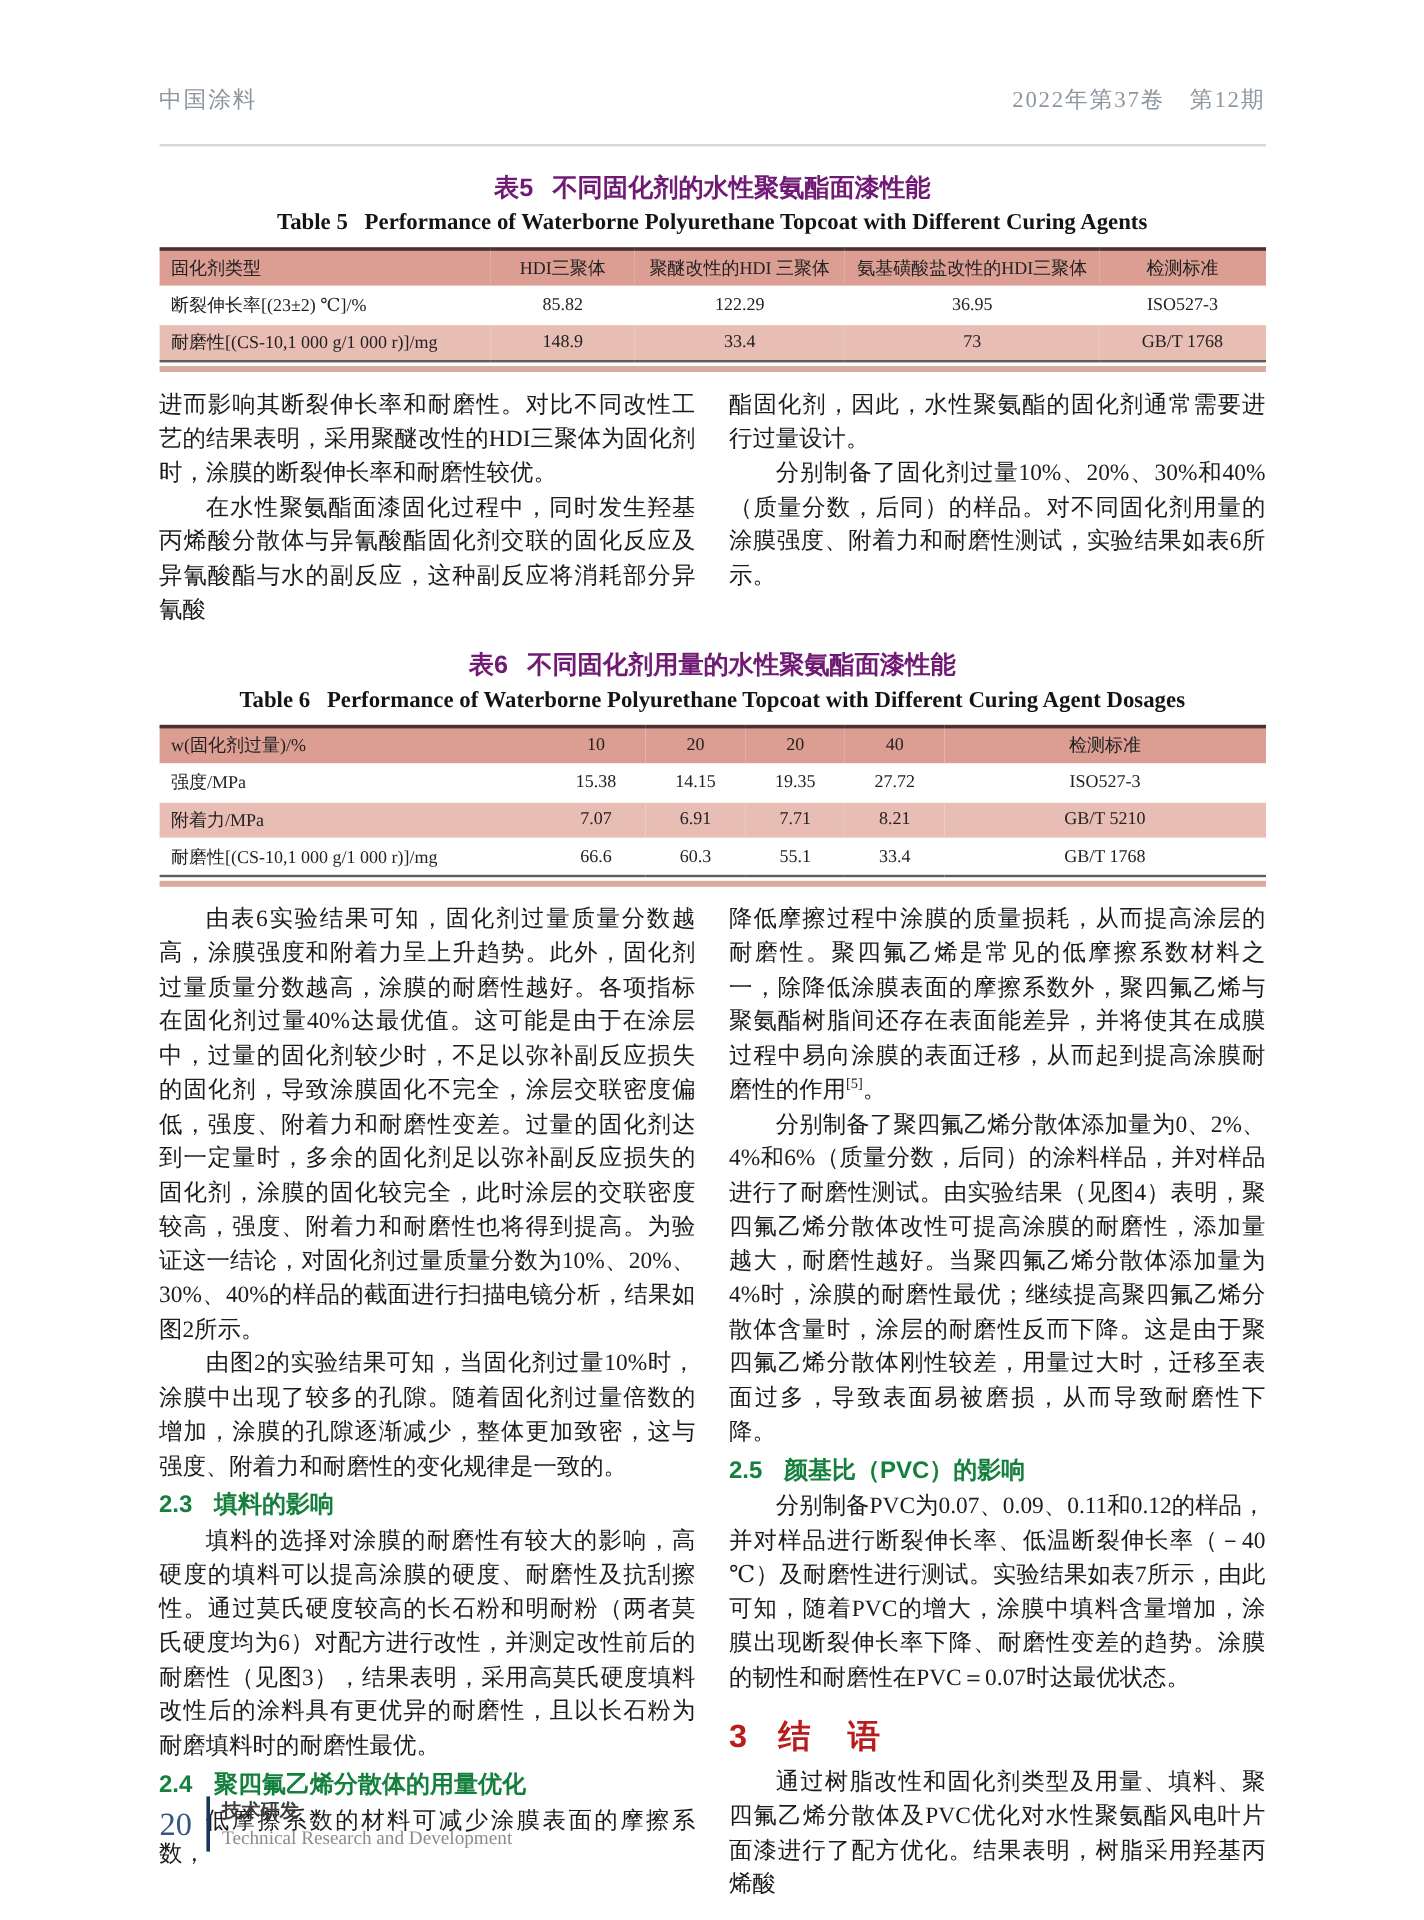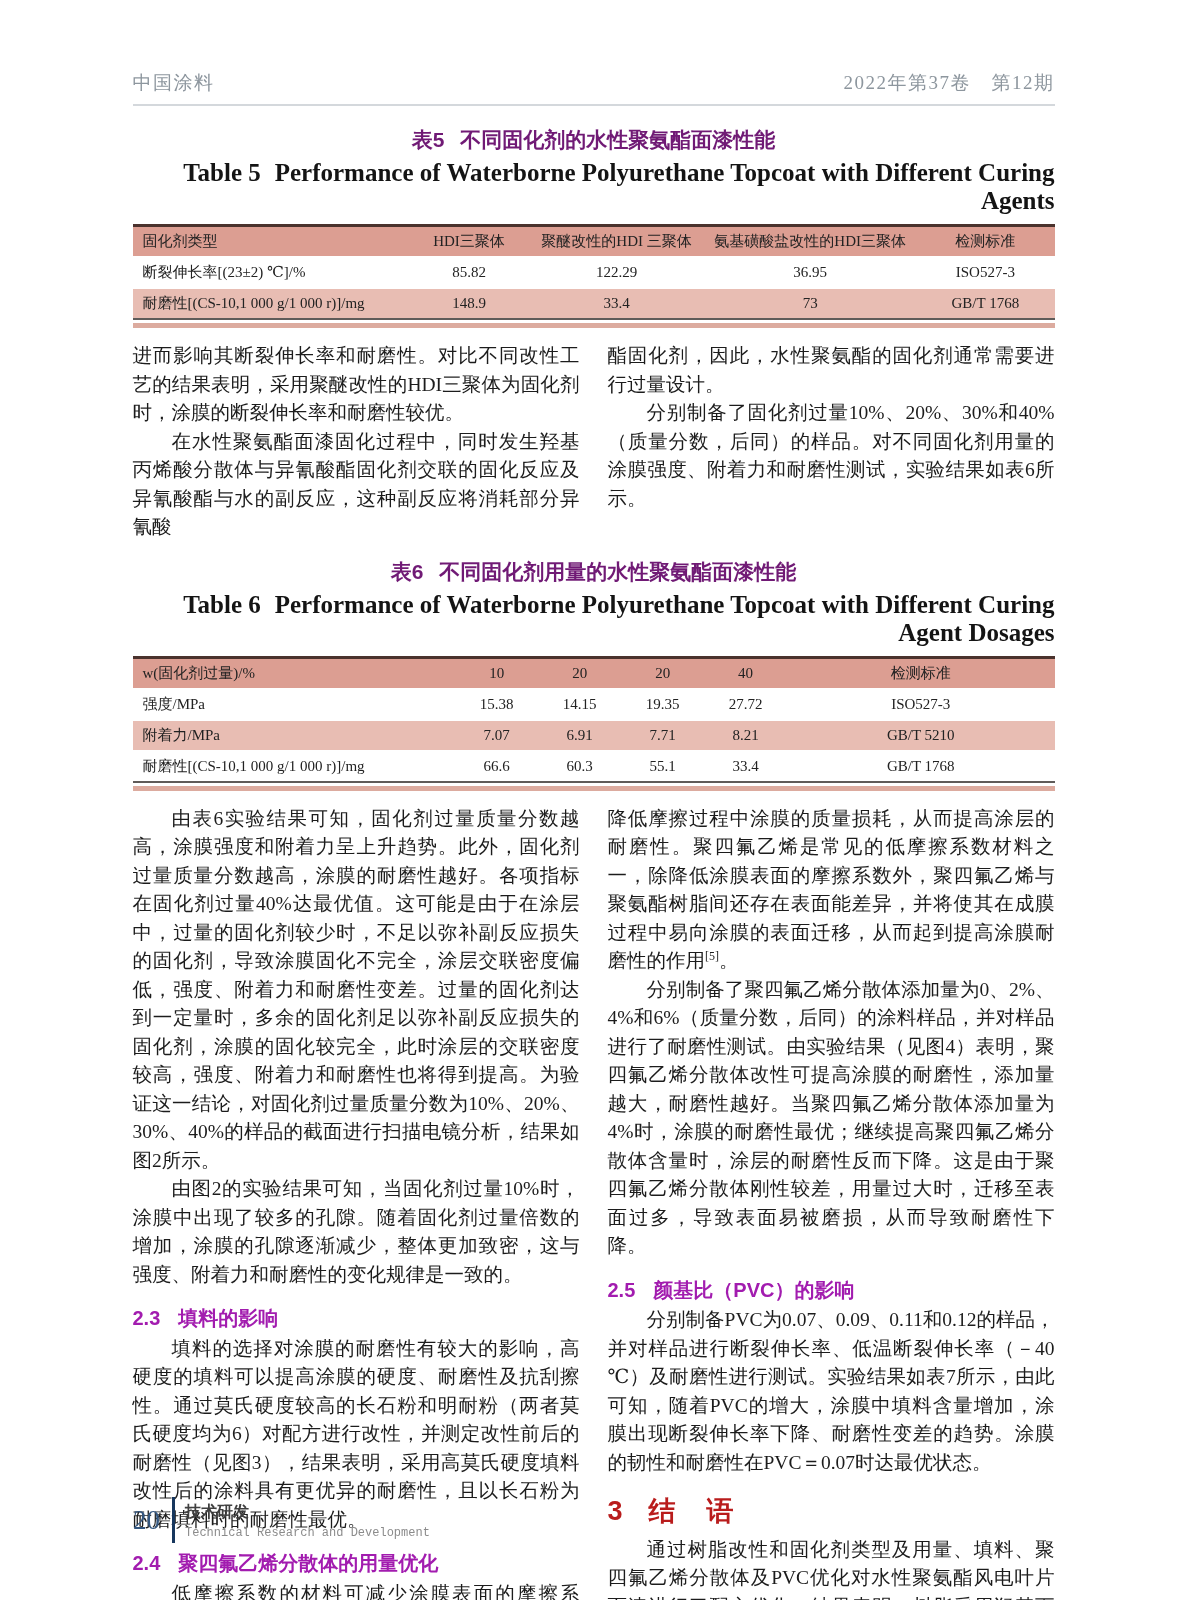--- a/index.html
+++ b/index.html
@@ -4,64 +4,64 @@
 <style>
   html,body{margin:0;padding:0;}
   body{
     width:1187px;height:1600px;background:#ffffff;overflow:hidden;position:relative;
     font-family:"Liberation Serif","DejaVu Serif",serif;color:#1e1e1e;
   }
   .content{width:922px;margin:0 auto;}
   
   .page-header{
     display:flex;justify-content:space-between;align-items:flex-end;
-    padding-top:70px;padding-bottom:8px;border-bottom:2px solid #d4d8dc;
+    padding-top:70px;padding-bottom:24px;border-bottom:2px solid #d4d8dc;
     font-size:19px;color:#8d969e;letter-spacing:1.5px;
   }
   
   .tbl-title-zh{
     text-align:center;margin-top:20px;font-family:"Liberation Sans",sans-serif;
     font-weight:bold;font-size:21px;color:#701a75;
   }
   .tbl-title-zh .t-label{margin-right:16px;}
-  .tbl-title-en{text-align:right;margin-top:5px;font-weight:bold;font-size:25px;color:#141414;}
+  .tbl-title-en{text-align:center;margin-top:5px;font-weight:bold;font-size:19px;color:#141414;}
   .tbl-title-en .t-label{margin-right:14px;}
   
   table.tbl{
     width:100%;border-collapse:collapse;margin-top:9px;font-size:15px;
     border-top:3px solid #4a322d;
   }
   table.tbl td{padding:5px 8px;text-align:center;color:#222;}
   table.tbl td:first-child{text-align:left;padding-left:10px;}
   tr.row-head td{background:#dc9e92;border-bottom:2px solid #ffffff;}
   tr.row-pink td{background:#e8bdb3;border-top:2px solid #ffffff;border-bottom:2px solid #ffffff;}
   tr.row-last td{border-bottom:2px solid #5f5b59;}
   .tbl-shadow{height:5px;background:#dcab9f;margin-top:3px;}
   
   .two-col{display:flex;gap:28px;margin-top:14px;}
   .col{flex:1;min-width:0;font-size:19.5px;line-height:28.5px;text-align:justify;color:#1c1c1c;}
   .col p{margin:0;}
   .indent{text-indent:2em;}
   .h-red{
-    font-family:"Liberation Sans",sans-serif;font-weight:bold;color:#a21caf;
-    font-size:20px;margin:15px 0 2px;text-align:left;
+    font-family:"Liberation Sans",sans-serif;font-weight:bold;color:#15803d;
+    font-size:20px;margin:3px 0 2px;text-align:left;
   }
   .h-red .h-num{margin-right:18px;}
   .h-big{
     font-family:"Liberation Sans",sans-serif;font-weight:bold;color:#b91c1c;
     font-size:27px;margin:20px 0 10px;text-align:left;letter-spacing:2px;
   }
   .h-big .h-num{margin-right:24px;}
   sup.ref{font-size:12px;vertical-align:super;line-height:0;}
   
   .page-footer{position:absolute;left:133px;top:1497px;display:flex;align-items:center;}
   .pf-num{font-size:27px;color:#33567f;margin-right:12px;}
   .pf-bar{width:3px;height:46px;background:#17375e;margin-right:10px;}
   .pf-zh{font-family:"Liberation Sans",sans-serif;font-weight:bold;font-size:16px;color:#3f3f3f;line-height:22px;}
-  .pf-en{font-size:12px;color:#8b8b8b;margin-top:3px;font-family:Liberation Mono, monospace;}
+  .pf-en{font-size:16px;color:#8b8b8b;margin-top:3px;}
 </style>
 </head>
 <body>
 
 <div class="content">
 
   <div class="page-header">
     <span>中国涂料</span>
     <span>2022年第37卷　第12期</span>
   </div>

